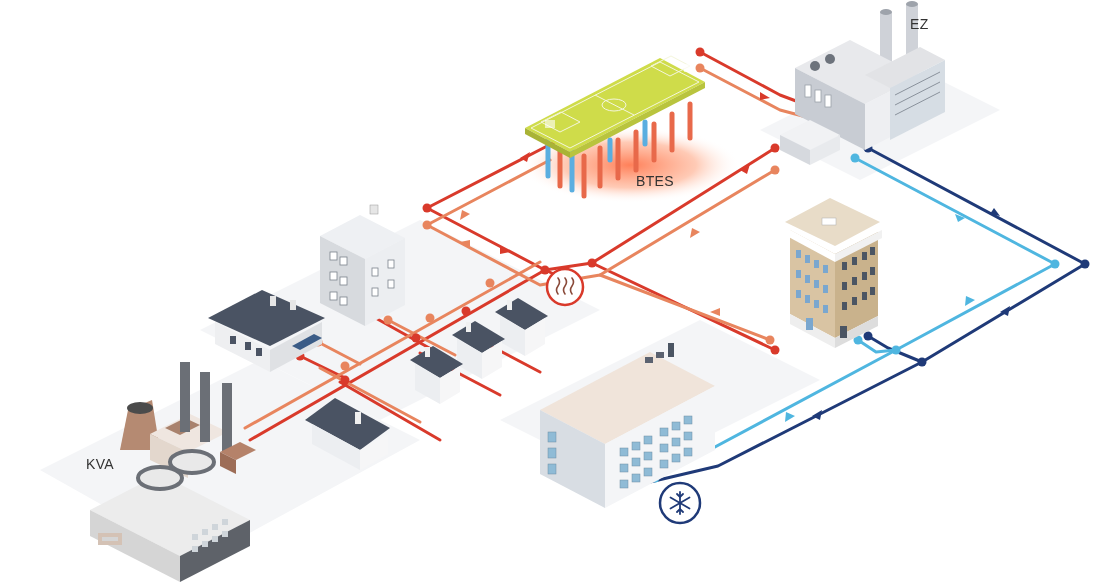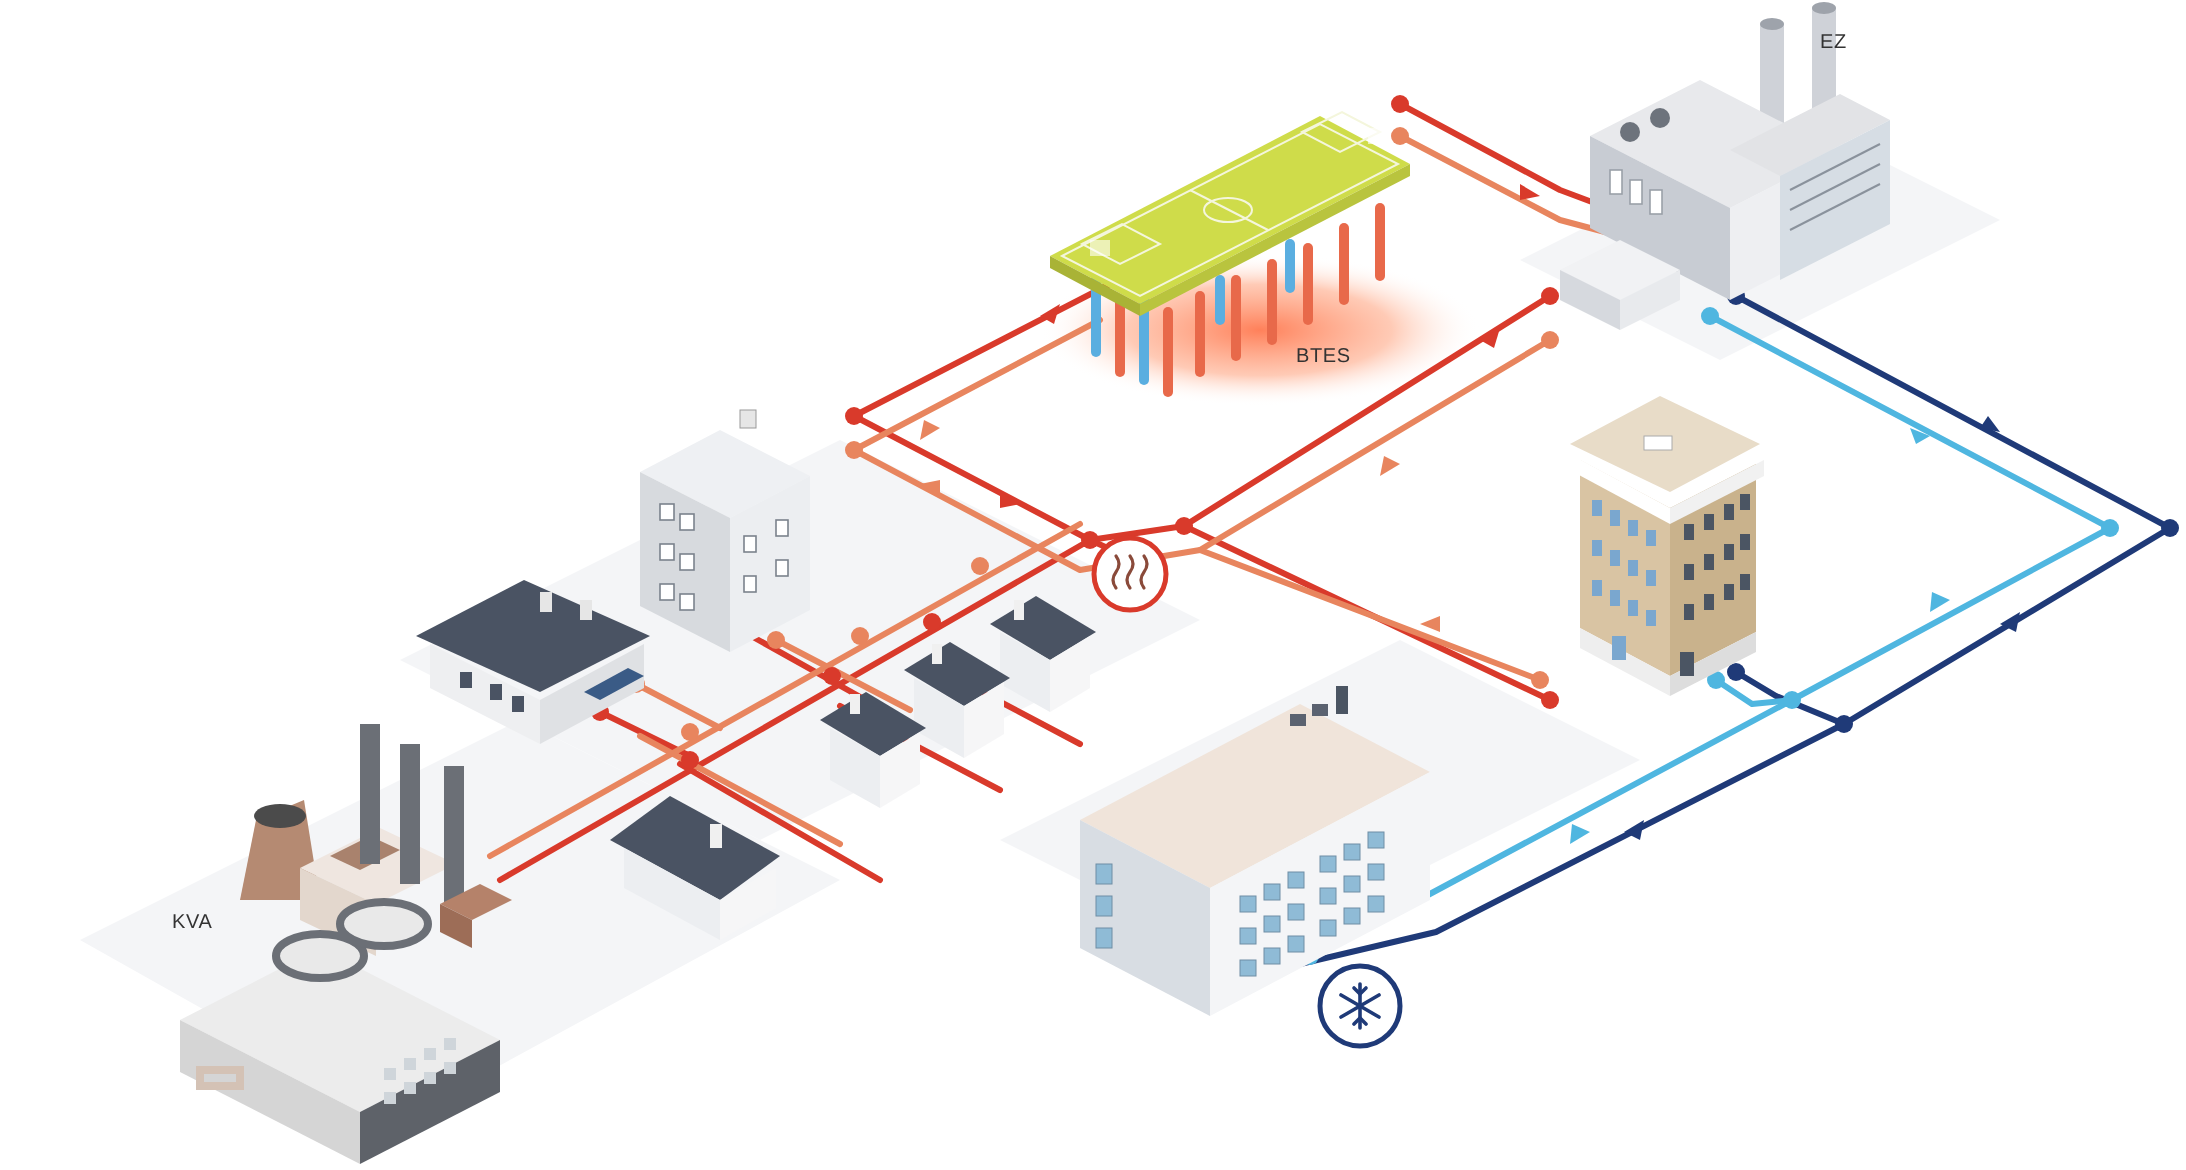--- a/index.html
+++ b/index.html
@@ -1,18 +1,18 @@
 <!DOCTYPE html>
 <html><head>
 <meta charset="utf-8">
 <style>
   html, body { margin: 0; padding: 0; background: #ffffff; }
   body { width: 1093px; height: 585px; overflow: hidden; position: relative; font-family: "Liberation Sans", sans-serif; }
   #stage { position: absolute; left: 0; top: 0; width: 1093px; height: 585px; }
-  .lbl { position: absolute; font-family: "Liberation Sans", sans-serif; font-size: 10px; color: #333333; letter-spacing: 0.3px; }
+  .lbl { position: absolute; font-family: "Liberation Sans", sans-serif; font-size: 14px; color: #333333; letter-spacing: 0.3px; }
 </style>
 </head>
 <body>
 
 <div id="stage">
 <svg width="1093" height="585" viewBox="0 0 1093 585" xmlns="http://www.w3.org/2000/svg">
   <defs>
     <radialGradient id="glow" cx="50%" cy="50%" r="50%">
       <stop offset="0%" stop-color="#ff6a3d" stop-opacity="0.85"></stop>
       <stop offset="60%" stop-color="#ff8a5c" stop-opacity="0.45"></stop>
@@ -363,15 +363,15 @@
       <rect x="192" y="546" width="6" height="6"></rect>
           <rect x="202" y="541" width="6" height="6"></rect>
           <rect x="212" y="536" width="6" height="6"></rect>
           <rect x="222" y="531" width="6" height="6"></rect>
     </g>
     <rect x="100" y="535" width="20" height="8" fill="none" stroke="#d4c2b5" stroke-width="4"></rect>
   </g>
 </svg>
 
 <span class="lbl" style="left:86px;top:456px;">KVA</span>
-<span class="lbl" style="left:636px;top:173px;margin-left:12px;">BTES</span>
+<span class="lbl" style="left:636px;top:173px;">BTES</span>
 <span class="lbl" style="left:910px;top:16px;">EZ</span>
 </div>
 
 </body></html>

